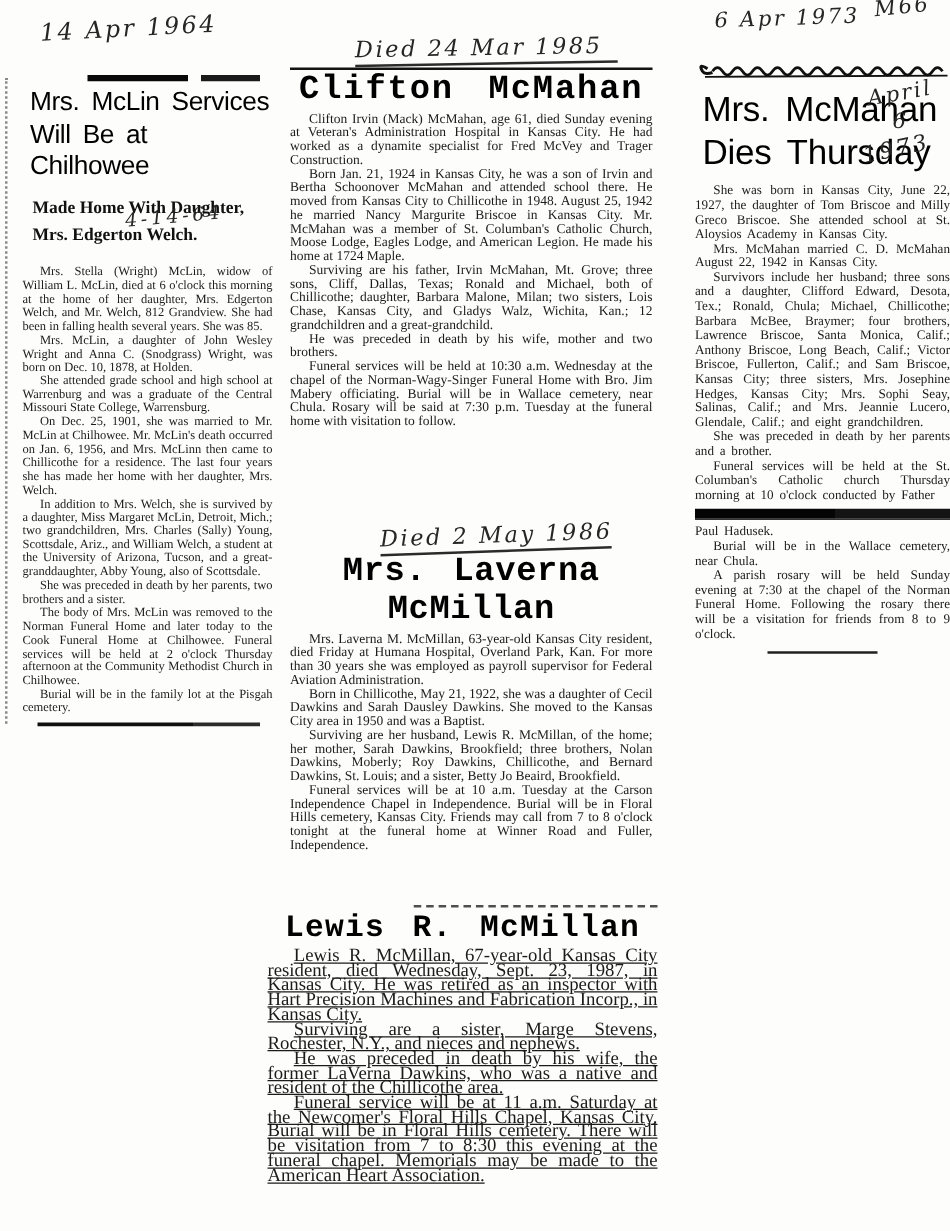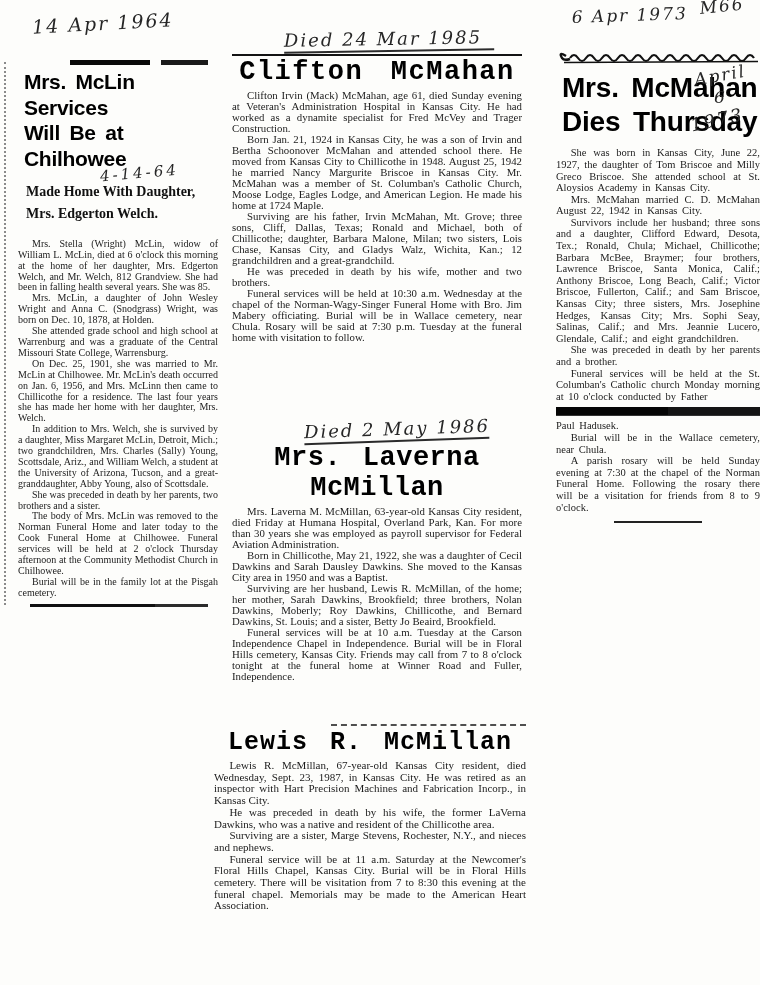--- a/index.html
+++ b/index.html
@@ -21,37 +21,37 @@
     background:linear-gradient(90deg,#090909 0 58%,transparent 58% 66%,#1a1a1a 66% 100%);
   }
   .left-dash{position:absolute;left:-8px;top:54px;bottom:2px;width:0;border-left:2px dotted #8a8a8a;}
   .end-rule{height:3px;background:linear-gradient(90deg,#101010 0 70%,#2b2b2b 70% 100%);margin:5px 10px 0 18px;}
   .top-rule{border-top:2.5px solid #131313;margin:2px 0 0 0;}
   .dash-rule{border-top:2px dashed #4f4f4f;width:195px;margin:0 0 2px auto;}
   .break-bar{height:8px;background:linear-gradient(90deg,#050505 0 55%,#141414 55% 100%);margin:5px 0 4px 0;border-bottom:1px solid #333;}
   .short-rule{border-top:2px solid #222;width:88px;margin:8px auto 0 auto;}
   
   .head-sans{
-    font-family:"Liberation Sans", sans-serif;font-weight:bold;color:#000;
+    font-family:"Liberation Sans", sans-serif;font-weight:normal;color:#000;
     letter-spacing:-0.3px;word-spacing:4px;line-height:1.22;margin:0;
   }
   .head-serif{
     font-family:Liberation Mono, monospace;font-weight:bold;color:#000;
     text-align:center;margin:1px 0 3px 0;
   }
   .subhead{
     font-family:"Liberation Serif", serif;font-weight:bold;font-size:14px;
     line-height:1.55;color:#111;margin:10px 0 0 14px;
   }
   
   .body-p{margin:0;text-align:justify;text-indent:1.4em;}
   .col-mclin .body-p{font-size:10px;line-height:10.9px;}
   .col-center .body-p{font-size:10.8px;line-height:11px;}
   .col-nancy .body-p{font-size:10.5px;line-height:11.6px;word-spacing:2px;}
-  .col-lewis .body-p{font-size:11px;line-height:11.7px;}
+  .col-lewis .body-p{font-size:15px;line-height:11.7px;text-decoration:underline;}
   .no-indent{text-indent:0;}
   
   #hw-topleft{position:absolute;left:32px;top:12px;font-size:19px;transform:rotate(-3deg);}
   #hw-mclin-inline{position:absolute;left:88px;top:156px;font-size:15px;transform:rotate(-5deg);letter-spacing:3px;}
   #clip-mclin{left:12px;top:8px;width:206px;}
   #mclin-head{font-size:21px;margin:4px 0 0 12px;}
   #mclin-body{margin-top:14px;padding-left:6px;}
   #clip-clifton{left:232px;top:28px;width:290px;}
   #hw-clifton{display:block;font-size:18px;margin:0 0 1px 52px;transform:rotate(-1deg);width:210px;}
   #clifton-head{font-size:27px;letter-spacing:1.5px;word-spacing:10px;}
@@ -144,35 +144,35 @@
       </h1>
       <span id="hw-nancy-month" class="hw">April</span>
       <span id="hw-nancy-day" class="hw">6</span>
       <span id="hw-nancy-year" class="hw">1973</span>
     </div>
     <div id="nancy-body">
       <p class="body-p">She was born in Kansas City, June 22, 1927, the daughter of Tom Briscoe and Milly Greco Briscoe. She attended school at St. Aloysios Academy in Kansas City.</p>
       <p class="body-p">Mrs. McMahan married C. D. McMahan August 22, 1942 in Kansas City.</p>
       <p class="body-p">Survivors include her husband; three sons and a daughter, Clifford Edward, Desota, Tex.; Ronald, Chula; Michael, Chillicothe; Barbara McBee, Braymer; four brothers, Lawrence Briscoe, Santa Monica, Calif.; Anthony Briscoe, Long Beach, Calif.; Victor Briscoe, Fullerton, Calif.; and Sam Briscoe, Kansas City; three sisters, Mrs. Josephine Hedges, Kansas City; Mrs. Sophi Seay, Salinas, Calif.; and Mrs. Jeannie Lucero, Glendale, Calif.; and eight grandchildren.</p>
       <p class="body-p">She was preceded in death by her parents and a brother.</p>
-      <p class="body-p">Funeral services will be held at the St. Columban's Catholic church Monday morning at 10 o'clock conducted by Father</p>
+      <p class="body-p">Funeral services will be held at the St. Columban's Catholic church Thursday morning at 10 o'clock conducted by Father</p>
     </div>
     <div class="break-bar"></div>
     <div>
       <p class="body-p no-indent">Paul Hadusek.</p>
       <p class="body-p">Burial will be in the Wallace cemetery, near Chula.</p>
       <p class="body-p">A parish rosary will be held Sunday evening at 7:30 at the chapel of the Norman Funeral Home. Following the rosary there will be a visitation for friends from 8 to 9 o'clock.</p>
     </div>
     <div class="short-rule"></div>
   </div>
 
   <div id="clip-lewis" class="clipping col-lewis">
     <div class="dash-rule"></div>
     <h1 class="head-serif" id="lewis-head">Lewis R. McMillan</h1>
     <div>
       <p class="body-p">Lewis R. McMillan, 67-year-old Kansas City resident, died Wednesday, Sept. 23, 1987, in Kansas City. He was retired as an inspector with Hart Precision Machines and Fabrication Incorp., in Kansas City.</p>
+      <p class="body-p">Surviving are a sister, Marge Stevens, Rochester, N.Y., and nieces and nephews.</p>
       <p class="body-p">He was preceded in death by his wife, the former LaVerna Dawkins, who was a native and resident of the Chillicothe area.</p>
-      <p class="body-p">Surviving are a sister, Marge Stevens, Rochester, N.Y., and nieces and nephews.</p>
       <p class="body-p">Funeral service will be at 11 a.m. Saturday at the Newcomer's Floral Hills Chapel, Kansas City. Burial will be in Floral Hills cemetery. There will be visitation from 7 to 8:30 this evening at the funeral chapel. Memorials may be made to the American Heart Association.</p>
     </div>
   </div>
 
 </div>
 
 </body></html>

